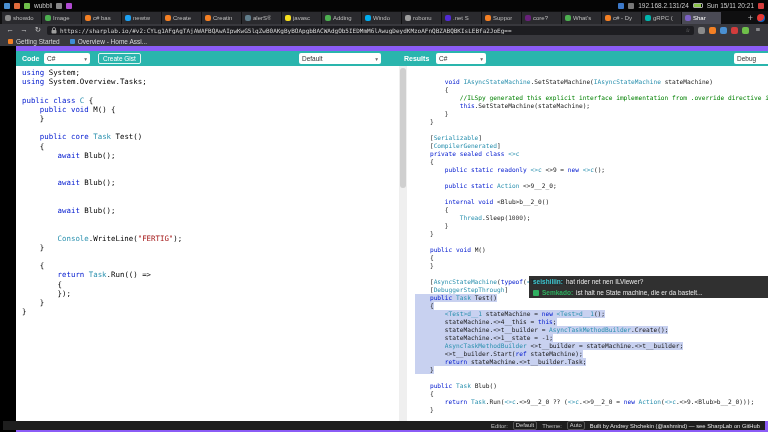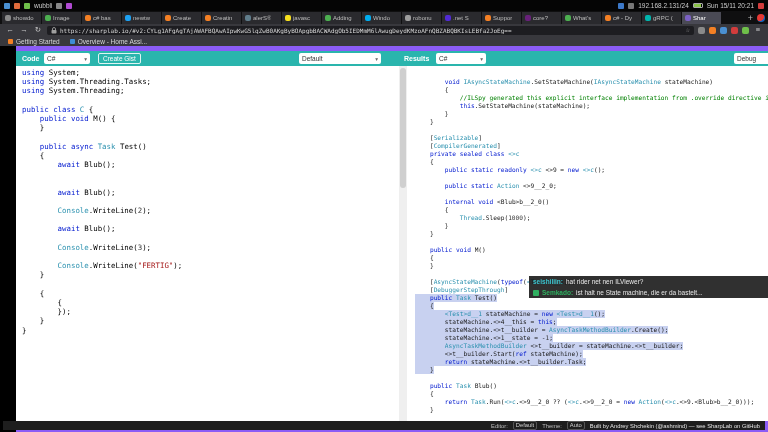--- a/index.html
+++ b/index.html
@@ -240,44 +240,42 @@
     <div class="sl-select" style="right:4px;width:40px">
       <span>Debug</span>
       <span class="sl-caret">▾</span>
     </div>
   </div>
 
   <div class="workspace">
     <div class="pane-left">
       <div>
           <div class="cl"><span class="tk-k">using</span><span class="tk-p"> System;</span></div>
-          <div class="cl"><span class="tk-k">using</span><span class="tk-p"> System.Threading.Tasks;</span></div>
-          <div class="cl"><span class="tk-k">using</span><span class="tk-p"> System.Threading;</span></div>
+          <div class="cl"><span class="tk-k">using</span><span class="tk-p"> System.Overview.Tasks;</span></div>
           <div class="cl">&nbsp;</div>
           <div class="cl"><span class="tk-k">public</span><span class="tk-p"> </span><span class="tk-k">class</span><span class="tk-p"> </span><span class="tk-t">C</span><span class="tk-p"> {</span></div>
           <div class="cl"><span class="tk-p">    </span><span class="tk-k">public</span><span class="tk-p"> </span><span class="tk-k">void</span><span class="tk-p"> M() {</span></div>
           <div class="cl"><span class="tk-p">    }</span></div>
           <div class="cl">&nbsp;</div>
-          <div class="cl"><span class="tk-p">    </span><span class="tk-k">public</span><span class="tk-p"> </span><span class="tk-k">async</span><span class="tk-p"> </span><span class="tk-t">Task</span><span class="tk-p"> Test()</span></div>
+          <div class="cl"><span class="tk-p">    </span><span class="tk-k">public</span><span class="tk-p"> </span><span class="tk-k">core</span><span class="tk-p"> </span><span class="tk-t">Task</span><span class="tk-p"> Test()</span></div>
           <div class="cl"><span class="tk-p">    {</span></div>
           <div class="cl"><span class="tk-p">        </span><span class="tk-k">await</span><span class="tk-p"> Blub();</span></div>
           <div class="cl">&nbsp;</div>
           <div class="cl">&nbsp;</div>
           <div class="cl"><span class="tk-p">        </span><span class="tk-k">await</span><span class="tk-p"> Blub();</span></div>
           <div class="cl">&nbsp;</div>
-          <div class="cl"><span class="tk-p">        </span><span class="tk-t">Console</span><span class="tk-p">.WriteLine(</span><span class="tk-n">2</span><span class="tk-p">);</span></div>
           <div class="cl">&nbsp;</div>
           <div class="cl"><span class="tk-p">        </span><span class="tk-k">await</span><span class="tk-p"> Blub();</span></div>
           <div class="cl">&nbsp;</div>
-          <div class="cl"><span class="tk-p">        </span><span class="tk-t">Console</span><span class="tk-p">.WriteLine(</span><span class="tk-n">3</span><span class="tk-p">);</span></div>
           <div class="cl">&nbsp;</div>
           <div class="cl"><span class="tk-p">        </span><span class="tk-t">Console</span><span class="tk-p">.WriteLine(</span><span class="tk-s">"FERTIG"</span><span class="tk-p">);</span></div>
           <div class="cl"><span class="tk-p">    }</span></div>
           <div class="cl">&nbsp;</div>
           <div class="cl"><span class="tk-p">    {</span></div>
+          <div class="cl"><span class="tk-p">        </span><span class="tk-k">return</span><span class="tk-p"> </span><span class="tk-t">Task</span><span class="tk-p">.Run(() =&gt;</span></div>
           <div class="cl"><span class="tk-p">        {</span></div>
           <div class="cl"><span class="tk-p">        });</span></div>
           <div class="cl"><span class="tk-p">    }</span></div>
           <div class="cl"><span class="tk-p">}</span></div>
         </div>
     </div>
     <div class="gutter">
       <div class="thumb"></div>
     </div>
     <div class="pane-right">

